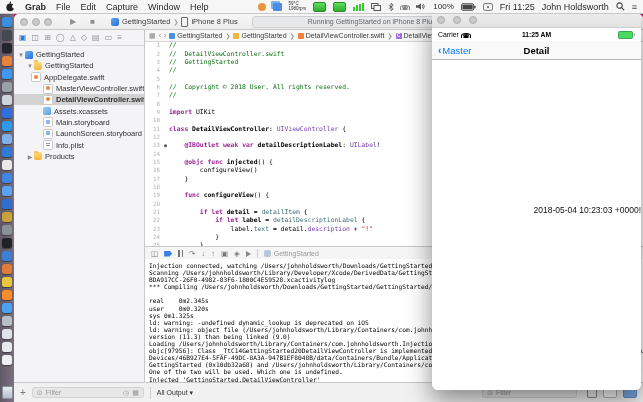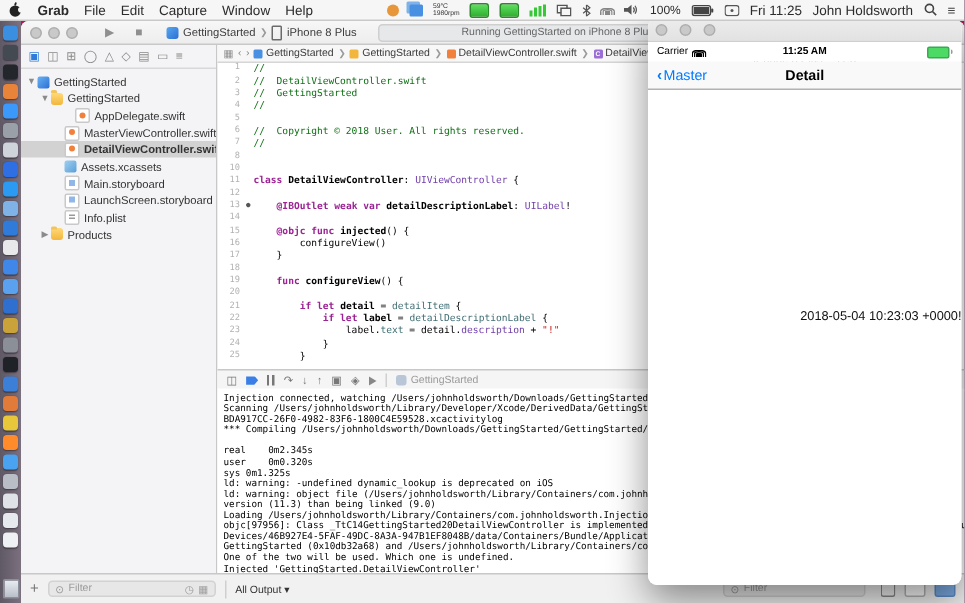--- a/index.html
+++ b/index.html
@@ -216,21 +216,21 @@
           <div class="nav-row" style="padding-left: 3px;">
             <span class="disc">▼</span>
             <span class="fic fic-project"></span>
             <span>GettingStarted</span>
           </div>
           <div class="nav-row" style="padding-left: 12px;">
             <span class="disc">▼</span>
             <span class="fic fic-folder"></span>
             <span>GettingStarted</span>
           </div>
-          <div class="nav-row" style="padding-left: 28px;">
+          <div class="nav-row" style="padding-left: 9px;">
             <span class="disc"></span>
             <span class="fic fic-swift"></span>
             <span>AppDelegate.swift</span>
           </div>
           <div class="nav-row" style="padding-left: 21px;">
             <span class="disc"></span>
             <span class="fic fic-swift"></span>
             <span>MasterViewController.swift</span>
           </div>
           <div class="nav-row selected" style="padding-left: 21px;">
@@ -295,20 +295,21 @@
       </div>
       <div class="code" id="code-lines">
           <div class="cl"><span class="ln">1</span><span class="lm"></span><span class="ct"><span class="tk-c">//</span></span></div>
           <div class="cl"><span class="ln">2</span><span class="lm"></span><span class="ct"><span class="tk-c">//  DetailViewController.swift</span></span></div>
           <div class="cl"><span class="ln">3</span><span class="lm"></span><span class="ct"><span class="tk-c">//  GettingStarted</span></span></div>
           <div class="cl"><span class="ln">4</span><span class="lm"></span><span class="ct"><span class="tk-c">//</span></span></div>
           <div class="cl"><span class="ln">5</span><span class="lm"></span></div>
           <div class="cl"><span class="ln">6</span><span class="lm"></span><span class="ct"><span class="tk-c">//  Copyright © 2018 User. All rights reserved.</span></span></div>
           <div class="cl"><span class="ln">7</span><span class="lm"></span><span class="ct"><span class="tk-c">//</span></span></div>
           <div class="cl"><span class="ln">8</span><span class="lm"></span><span class="ct"></span></div>
+          <div class="cl"><span class="ln">9</span><span class="lm"></span><span class="ct"><span class="tk-k">import</span><span class="tk-n"> UIKit</span></span></div>
           <div class="cl"><span class="ln">10</span><span class="lm"></span><span class="ct"></span></div>
           <div class="cl"><span class="ln">11</span><span class="lm"></span><span class="ct"><span class="tk-k">class</span><span class="tk-n"> </span><span class="tk-b">DetailViewController</span><span class="tk-n">: </span><span class="tk-t">UIViewController</span><span class="tk-n"> {</span></span></div>
           <div class="cl"><span class="ln">12</span><span class="lm"></span><span class="ct"></span></div>
           <div class="cl"><span class="ln">13</span><span class="lm">●</span><span class="ct"><span class="tk-n">    </span><span class="tk-k">@IBOutlet</span><span class="tk-n"> </span><span class="tk-k">weak</span><span class="tk-n"> </span><span class="tk-k">var</span><span class="tk-n"> </span><span class="tk-b">detailDescriptionLabel</span><span class="tk-n">: </span><span class="tk-t">UILabel</span><span class="tk-n">!</span></span></div>
           <div class="cl"><span class="ln">14</span><span class="lm"></span><span class="ct"></span></div>
           <div class="cl"><span class="ln">15</span><span class="lm"></span><span class="ct"><span class="tk-n">    </span><span class="tk-k">@objc</span><span class="tk-n"> </span><span class="tk-k">func</span><span class="tk-n"> </span><span class="tk-b">injected</span><span class="tk-n">() {</span></span></div>
           <div class="cl"><span class="ln">16</span><span class="lm"></span><span class="ct"><span class="tk-n">        configureView()</span></span></div>
           <div class="cl"><span class="ln">17</span><span class="lm"></span><span class="ct"><span class="tk-n">    }</span></span></div>
           <div class="cl"><span class="ln">18</span><span class="lm"></span><span class="ct"></span></div>
           <div class="cl"><span class="ln">19</span><span class="lm"></span><span class="ct"><span class="tk-n">    </span><span class="tk-k">func</span><span class="tk-n"> </span><span class="tk-b">configureView</span><span class="tk-n">() {</span></span></div>

